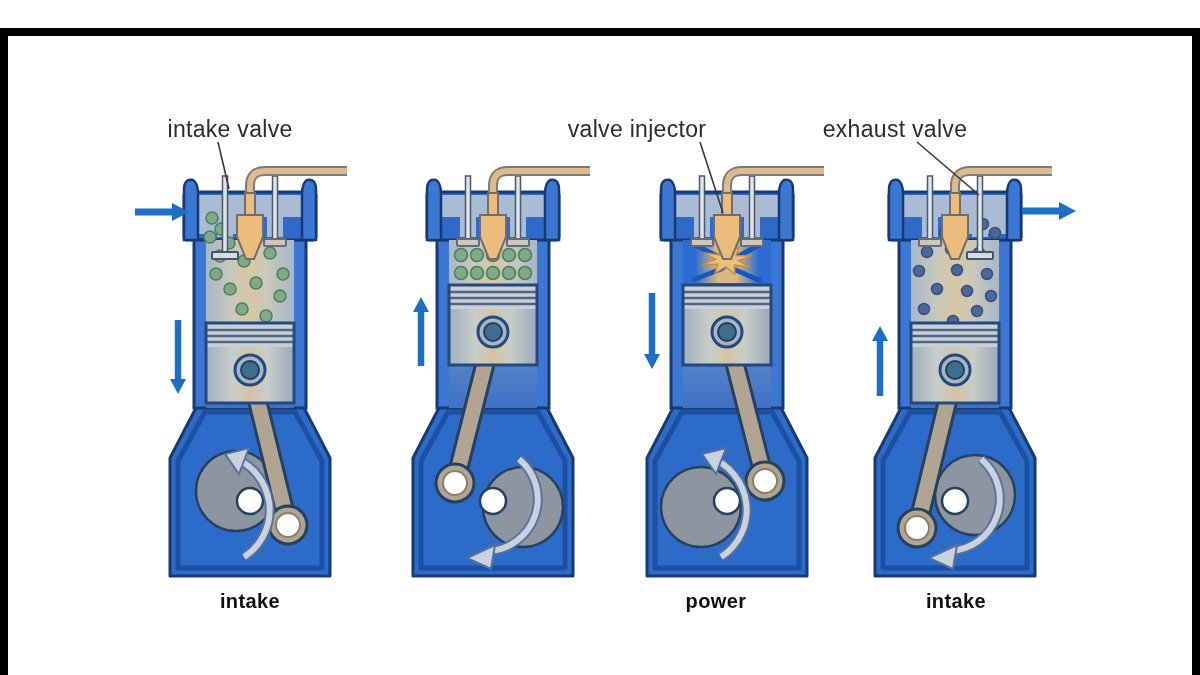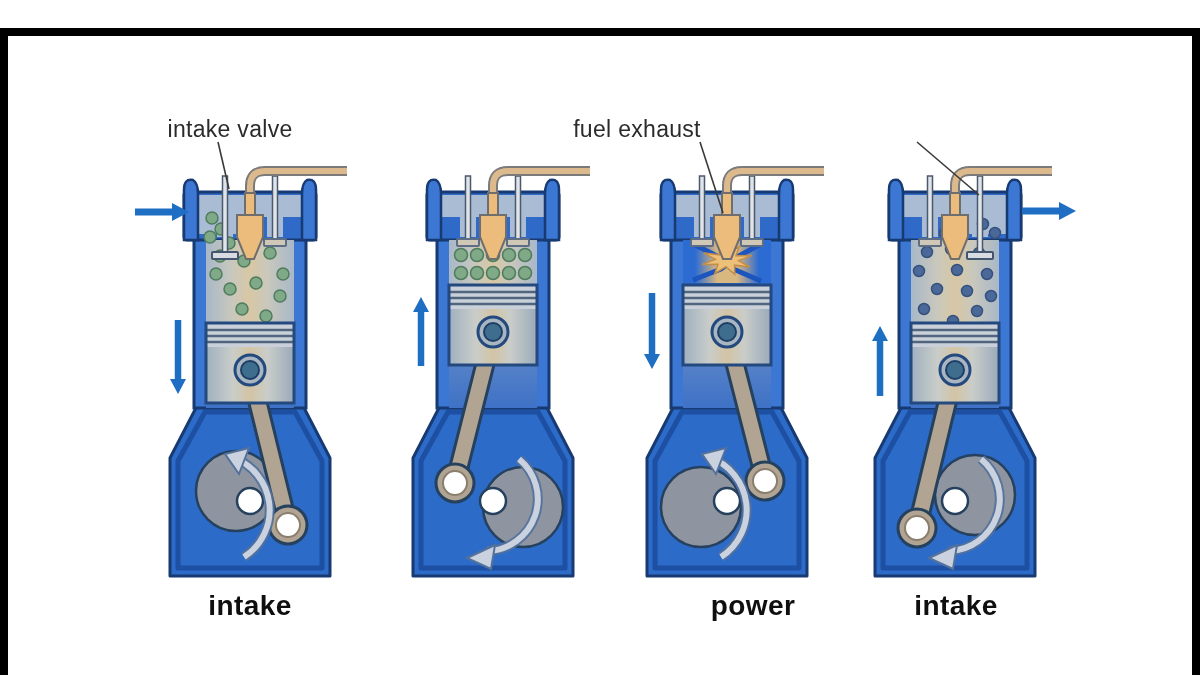--- a/index.html
+++ b/index.html
@@ -2,21 +2,21 @@
 <html><head>
 <meta charset="utf-8">
 <style>
   html,body{margin:0;padding:0;background:#ffffff;}
   .canvas{position:relative;width:1200px;height:675px;background:#ffffff;overflow:hidden;
           font-family:"Liberation Sans",sans-serif;margin-top:28px;}
   .frame{position:absolute;inset:0;border:8px solid #000;pointer-events:none;z-index:50;}
   svg.diagram{position:absolute;inset:0;width:1200px;height:675px;}
   .callout{position:absolute;transform:translate(-50%,-50%);font-size:23px;color:#2b2b2b;
            white-space:nowrap;z-index:10;letter-spacing:.3px;}
-  .stage-label{position:absolute;transform:translateX(-50%);font-size:28px;font-weight:bold;
+  .stage-label{position:absolute;transform:translateX(-50%);font-size:20px;font-weight:bold;
            color:#0f0f0f;white-space:nowrap;z-index:10;letter-spacing:.4px;}
 </style>
 </head>
 <body>
 
 <div class="canvas">
   <svg class="diagram" id="diagram" viewBox="0 0 1200 675">
       <defs>
         <linearGradient id="boreGrad" x1="0" y1="0" x2="0" y2="1">
           <stop offset="0" stop-color="#93aacb" stop-opacity="1"></stop>
@@ -277,20 +277,21 @@
           <line x1="67" y1="183" x2="104" y2="183" stroke="#1e6ec4" stroke-width="7"></line>
           <polygon points="104,174 104,192 121,183" fill="#1e6ec4"></polygon>
         </g>
       </g>
       <line x1="218" y1="114" x2="229" y2="161" stroke="#3a3a3a" stroke-width="1.6"></line>
       <line x1="700" y1="114" x2="723" y2="185" stroke="#3a3a3a" stroke-width="1.6"></line>
       <line x1="917" y1="114" x2="979" y2="167" stroke="#3a3a3a" stroke-width="1.6"></line>
     </svg>
 
   <div class="callout" style="left:230px;top:101px">intake valve</div>
-  <div class="callout" style="left:637px;top:101px">fuel exhaust</div>
+  <div class="callout" style="left:637px;top:101px">valve injector</div>
+  <div class="callout" style="left:895px;top:101px">exhaust valve</div>
 
   <div class="stage-label" style="left:250px;top:562px">intake</div>
-  <div class="stage-label" style="left:753px;top:562px">power</div>
+  <div class="stage-label" style="left:716px;top:562px">power</div>
   <div class="stage-label" style="left:956px;top:562px">intake</div>
 
   <div class="frame"></div>
 </div>
 
 </body></html>

